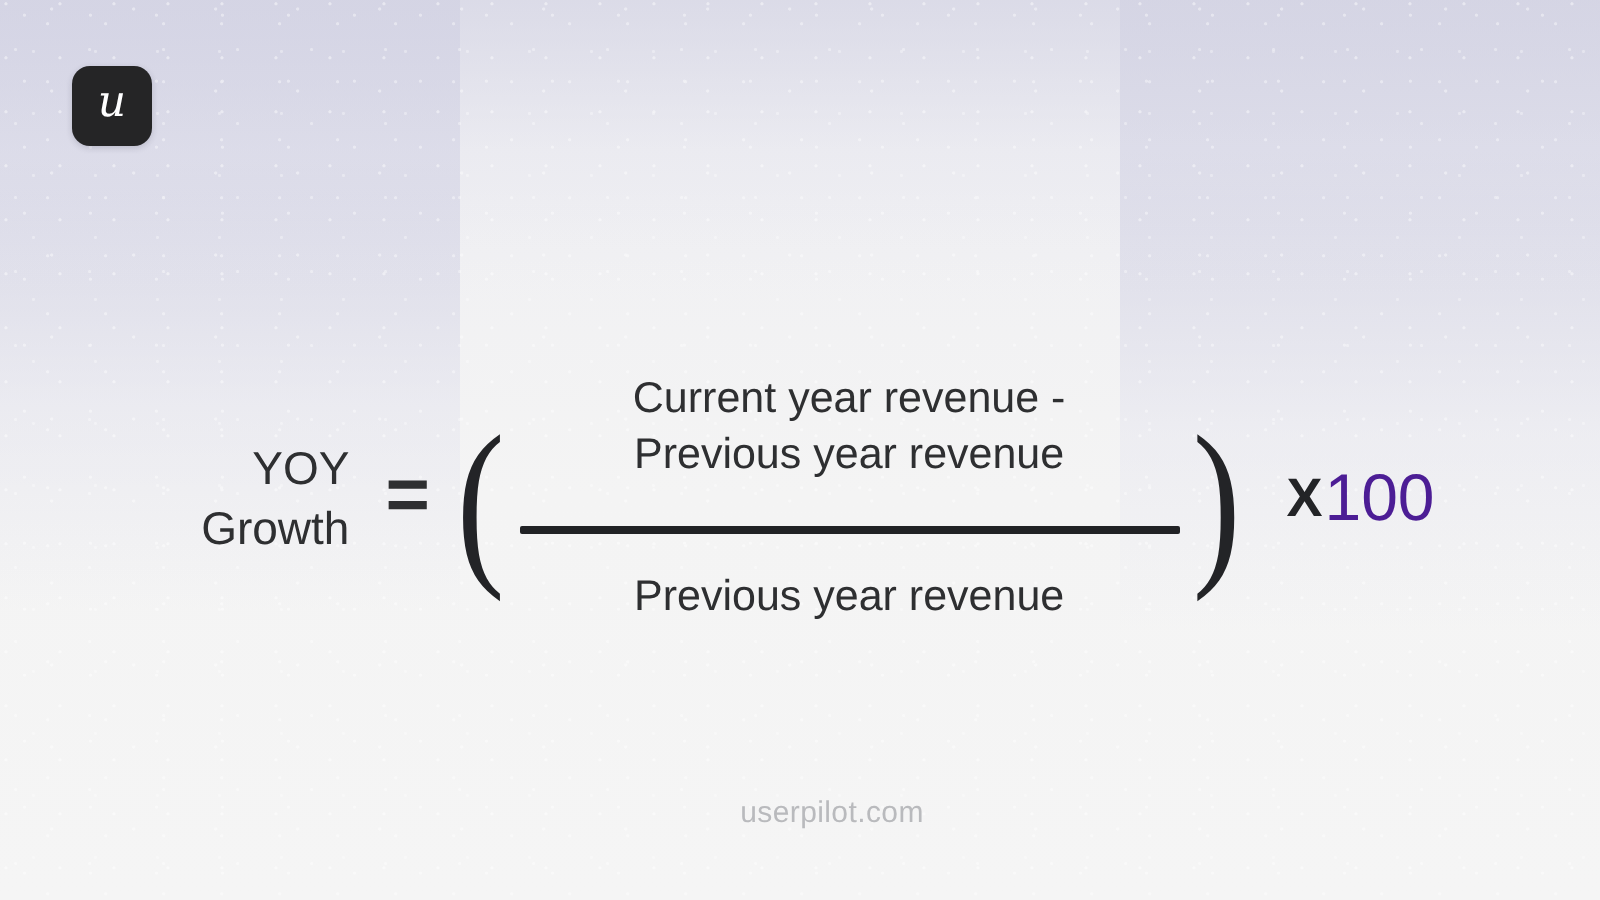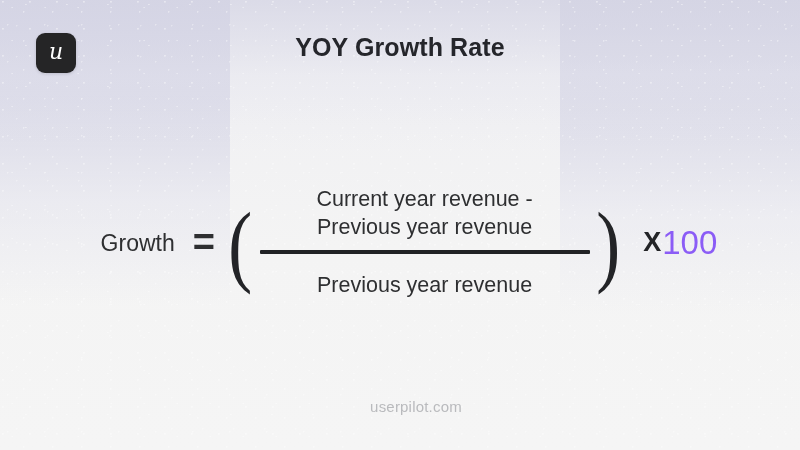--- a/index.html
+++ b/index.html
@@ -142,21 +142,21 @@
   .fraction {
     display: flex;
     flex-direction: column;
     align-items: center;
     width: 330px;
   }
   .numerator {
     font-size: 21.5px;
     line-height: 1.30;
     text-align: center;
-    padding-bottom: 8px;
+    padding-bottom: 21px;
     color: #2e2f31;
   }
   .fbar {
     width: 330px;
     height: 4px;
     background: #212225;
     border-radius: 1px;
   }
   .denominator {
     font-size: 21.5px;
@@ -169,21 +169,21 @@
   .times {
     font-size: 27px;
     font-weight: 700;
     margin-left: 20px;
     color: #232427;
   }
   .hundred {
     font-size: 33px;
     font-weight: 300;
     margin-left: 1px;
-    color: #8b5cf6;
+    color: #4c1d95;
   }
 
   
   .footer {
     position: absolute;
     left: 16px;
     top: 398px;
     width: 800px;
     text-align: center;
     font-size: 15px;
@@ -200,25 +200,25 @@
   <div class="bg-base"></div>
   <div class="bg-left"></div>
   <div class="bg-right"></div>
   <div class="bg-top"></div>
   <div class="bg-noise"></div>
 
   <div class="logo">
     <span class="logo-glyph">u</span>
   </div>
 
-  <div class="title">YOY Growth Rate</div>
 
   <div class="formula">
 
     <div class="lhs">
+      <div>YOY</div>
       <div>Growth</div>
     </div>
 
     <div class="eq">=</div>
 
     <div class="paren paren-open">(</div>
 
     <div class="fraction">
       <div class="numerator">
         <div>Current year revenue -</div>

